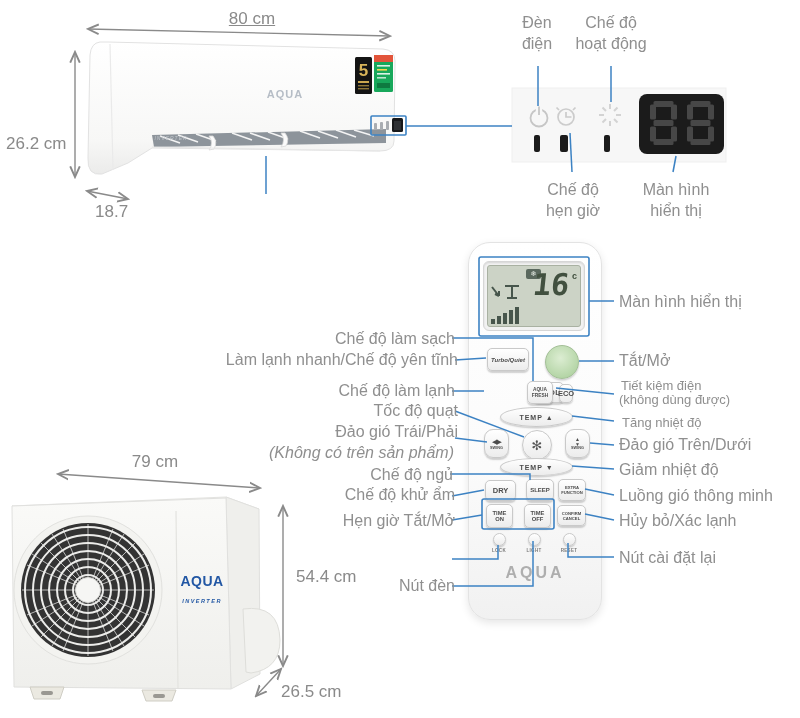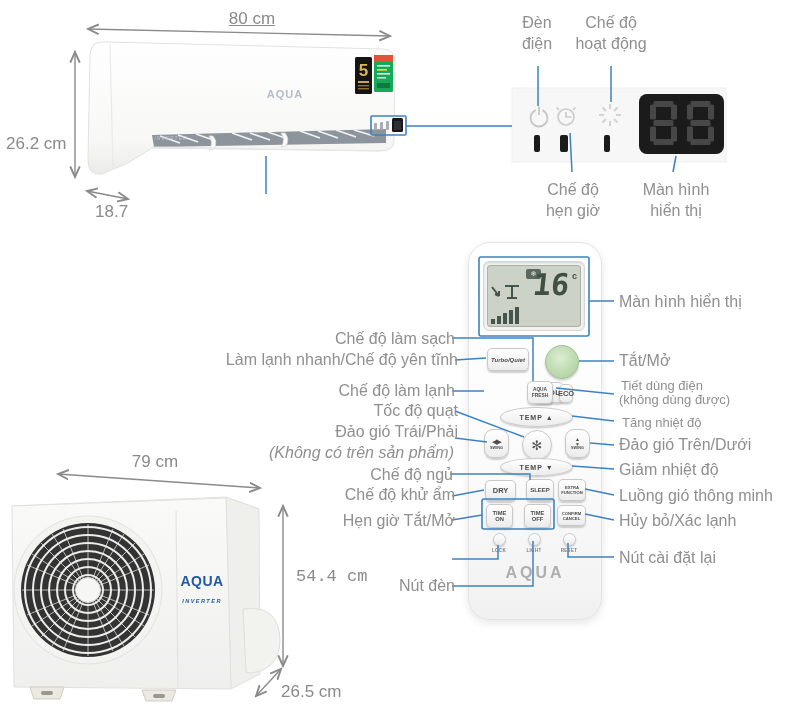--- a/index.html
+++ b/index.html
@@ -322,21 +322,21 @@
       <line x1="585" y1="489" x2="614" y2="495"></line>
       <line x1="585" y1="514" x2="614" y2="520"></line>
       <polyline points="568,543 568,557 614,557"></polyline>
     </g>
   </svg>
 
   <div class="dim lbl-c" style="left:200px;top:9px;width:104px;text-align:center;text-decoration:underline;">80 cm</div>
   <div class="dim" style="left:6px;top:134px;">26.2 cm</div>
   <div class="dim" style="left:62px;top:202px;margin-left:33px;">18.7</div>
   <div class="dim" style="left:105px;top:452px;width:100px;text-align:center;">79 cm</div>
-  <div class="dim" style="left:296px;top:567px;font-family:Liberation Mono, monospace;">54.4 cm</div>
+  <div class="dim" style="left:296px;top:567px;">54.4 cm</div>
   <div class="dim" style="left:281px;top:682px;">26.5 cm</div>
 
   <div class="lbl lbl-c pre" style="left:497px;top:12px;width:80px;line-height:21px;">Đèn
 điện</div>
   <div class="lbl lbl-c pre" style="left:561px;top:12px;width:100px;line-height:21px;">Chế độ
 hoạt động</div>
   <div class="lbl lbl-c pre" style="left:523px;top:179px;width:100px;line-height:21px;">Chế độ
 hẹn giờ</div>
   <div class="lbl lbl-c pre" style="left:626px;top:179px;width:100px;line-height:21px;">Màn hình
 hiển thị</div>
@@ -347,21 +347,21 @@
   <div class="lbl lbl-l" style="right:342px;top:422px;width:260px;">Đảo gió Trái/Phải</div>
   <div class="lbl lbl-l" style="right:342px;top:401px;width:260px;">Tốc độ quạt</div>
   <div class="lbl lbl-l" style="right:346px;top:443px;width:280px;font-style:italic;">(Không có trên sản phẩm)</div>
   <div class="lbl lbl-l" style="right:347px;top:465px;width:260px;">Chế độ ngủ</div>
   <div class="lbl lbl-l" style="right:345px;top:485px;width:260px;">Chế độ khử ẩm</div>
   <div class="lbl lbl-l" style="right:345px;top:511px;width:260px;">Hẹn giờ Tắt/Mở</div>
   <div class="lbl lbl-l" style="right:345px;top:576px;width:260px;">Nút đèn</div>
 
   <div class="lbl lbl-r" style="left:619px;top:292px;width:170px;">Màn hình hiển thị</div>
   <div class="lbl lbl-r" style="left:619px;top:351px;width:170px;">Tắt/Mở</div>
-  <div class="lbl lbl-r lbl-sm" style="left:621px;top:378px;width:170px;">Tiết dùng điện</div>
+  <div class="lbl lbl-r lbl-sm" style="left:621px;top:378px;width:170px;">Tiết kiệm điện</div>
   <div class="lbl lbl-r lbl-sm" style="left:619px;top:392px;width:180px;">(không dùng được)</div>
   <div class="lbl lbl-r lbl-sm" style="left:622px;top:415px;width:170px;">Tăng nhiệt độ</div>
   <div class="lbl lbl-r" style="left:619px;top:435px;width:180px;">Đảo gió Trên/Dưới</div>
   <div class="lbl lbl-r" style="left:619px;top:460px;width:170px;">Giảm nhiệt độ</div>
   <div class="lbl lbl-r" style="left:619px;top:486px;width:180px;">Luồng gió thông minh</div>
   <div class="lbl lbl-r" style="left:619px;top:511px;width:180px;">Hủy bỏ/Xác lạnh</div>
   <div class="lbl lbl-r" style="left:619px;top:548px;width:180px;">Nút cài đặt lại</div>
 
 </div>
 

